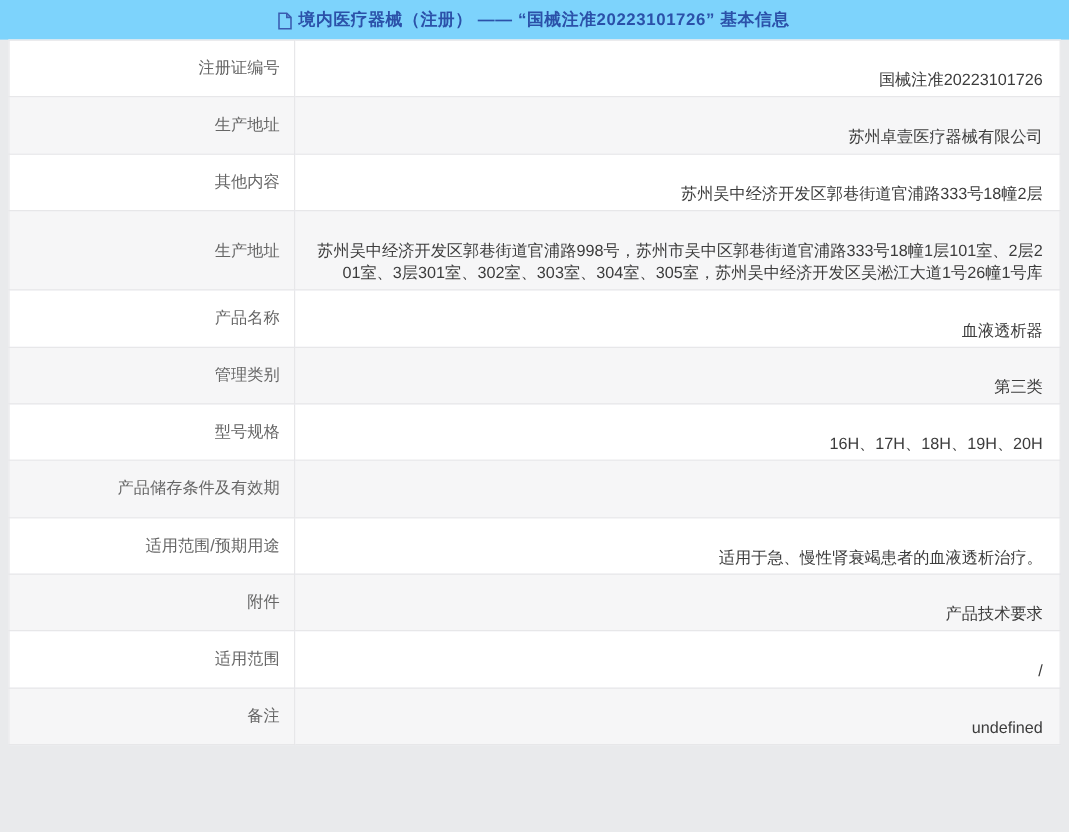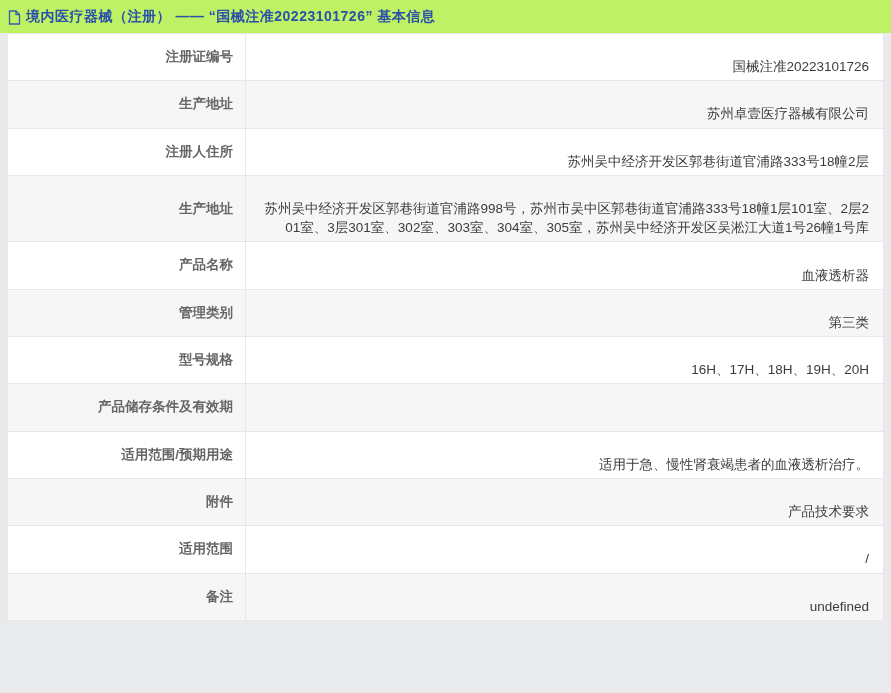--- a/index.html
+++ b/index.html
@@ -4,26 +4,27 @@
 <style>
   * { box-sizing: border-box; }
   html, body {
     margin: 0; padding: 0;
     width: 891px; height: 693px;
     background: #e9eaec;
     font-family: "Liberation Sans", "DejaVu Sans", sans-serif;
     overflow: hidden;
   }
   .header-strip {
-    background: #bef264;
+    background: #7dd3fc;
     width: 100%;
     padding: 8px 10px 7px 8px;
     display: flex;
     align-items: center;
     gap: 5px;
+    justify-content: center;
   }
   .page-title {
     color: #2b51a9;
     font-size: 14px;
     font-weight: bold;
     letter-spacing: 0.5px;
     white-space: nowrap;
   }
   .doc-icon { display: inline-flex; align-items: center; }
   table.info-table {
@@ -39,21 +40,20 @@
     font-size: 13.5px;
     height: 26px;
     vertical-align: middle;
   }
   td.cell-label {
     width: 238px;
     text-align: right;
     color: #666666;
     padding: 4px 12px 4px 6px;
     line-height: 1.35;
-    font-weight: bold;
   }
   td.cell-value {
     text-align: right;
     color: #3c3c3c;
     padding: 4px 14px 4px 12px;
     line-height: 1.42;
     white-space: pre-line;
     word-break: break-all;
   }
   td.cell-value .val-text { display: inline; }
@@ -84,21 +84,21 @@
       <tr>
     <td class="cell-label">
       <span>生产地址</span>
     </td>
     <td class="cell-value">
       <span class="val-text">苏州卓壹医疗器械有限公司</span>
     </td>
   </tr>
       <tr>
     <td class="cell-label">
-      <span>注册人住所</span>
+      <span>其他内容</span>
     </td>
     <td class="cell-value">
       <span class="val-text">苏州吴中经济开发区郭巷街道官浦路333号18幢2层</span>
     </td>
   </tr>
       <tr>
     <td class="cell-label">
       <span>生产地址</span>
     </td>
     <td class="cell-value">

